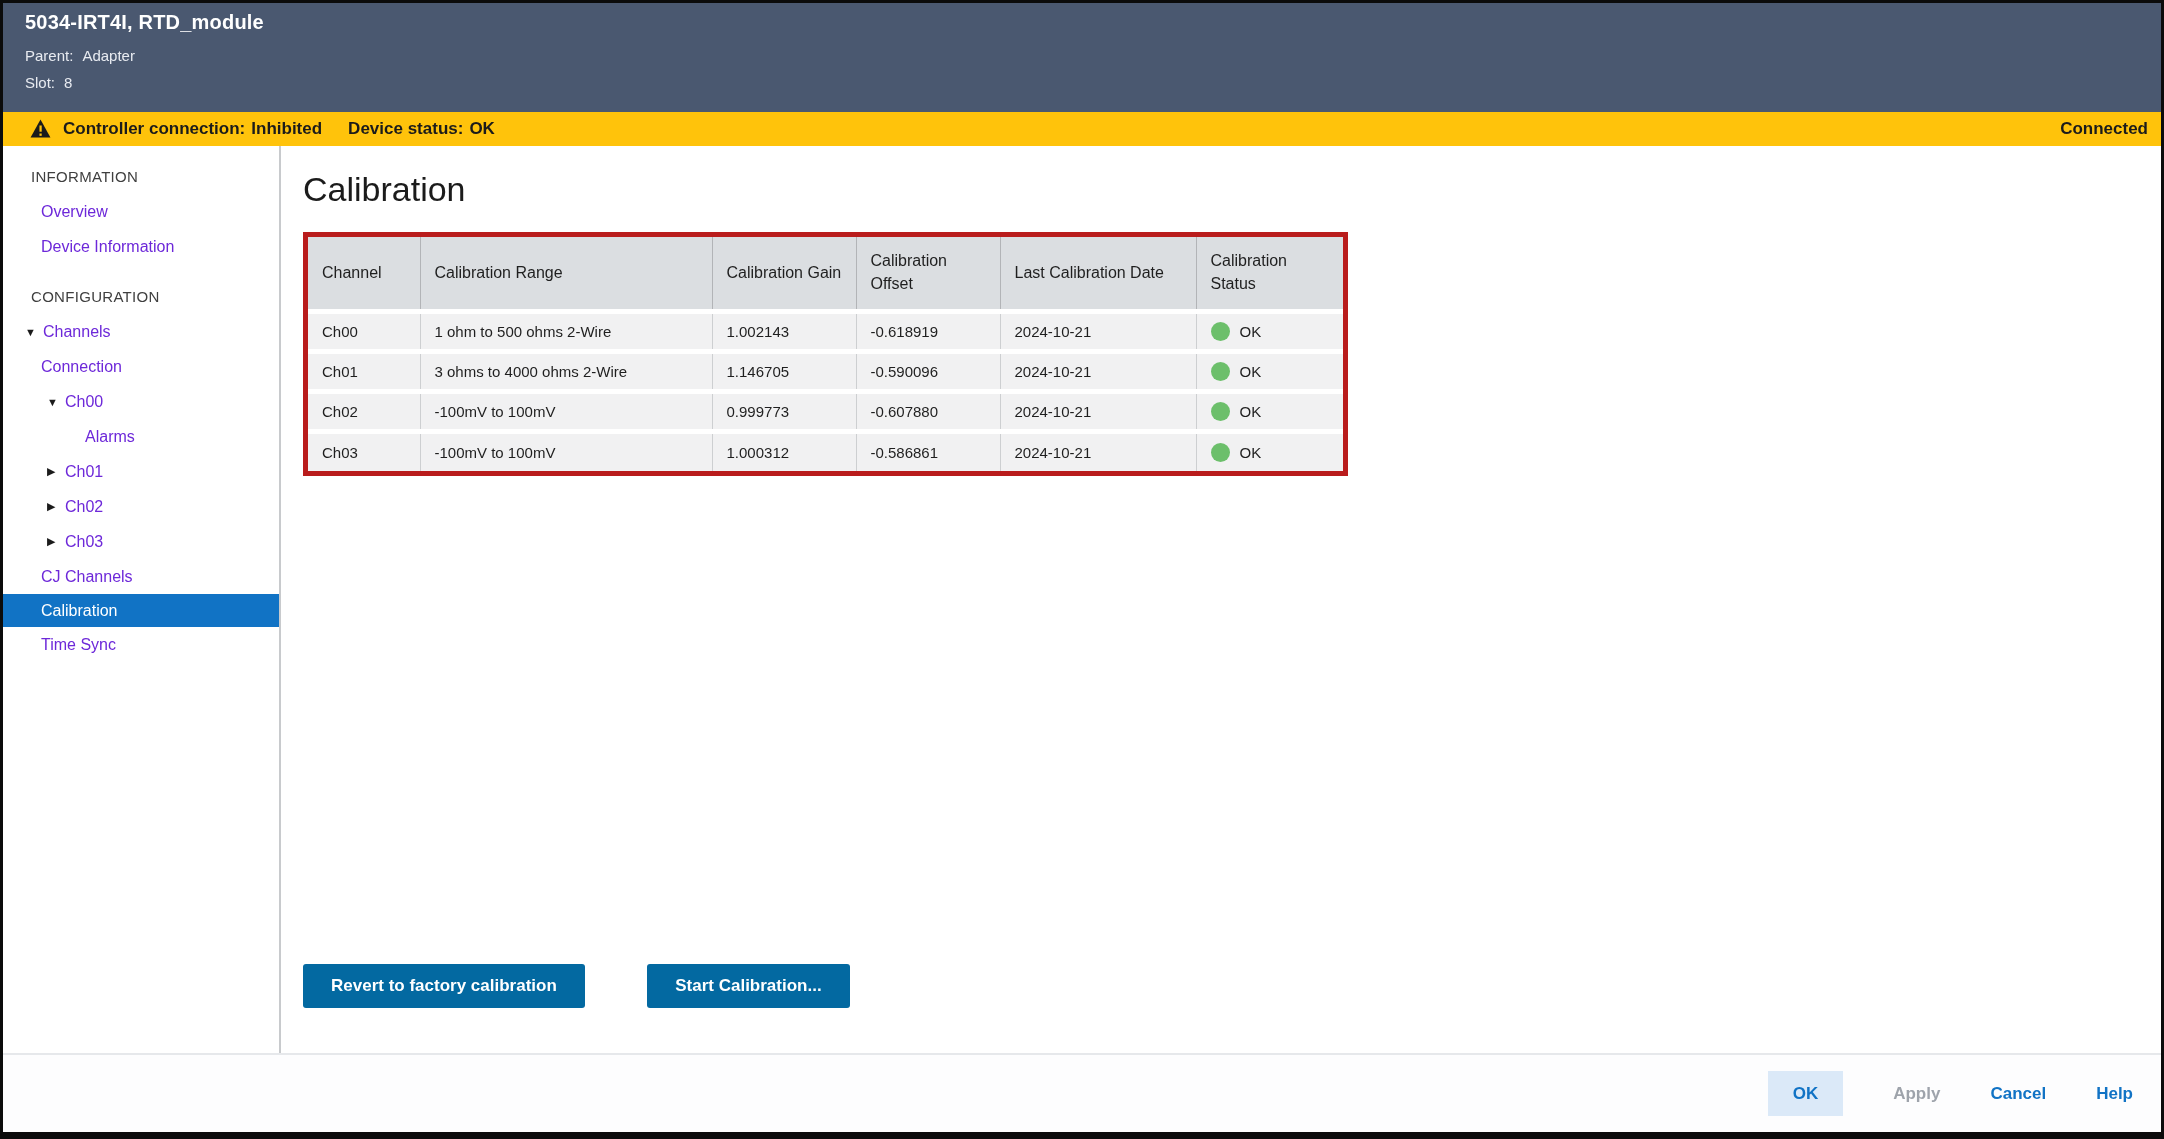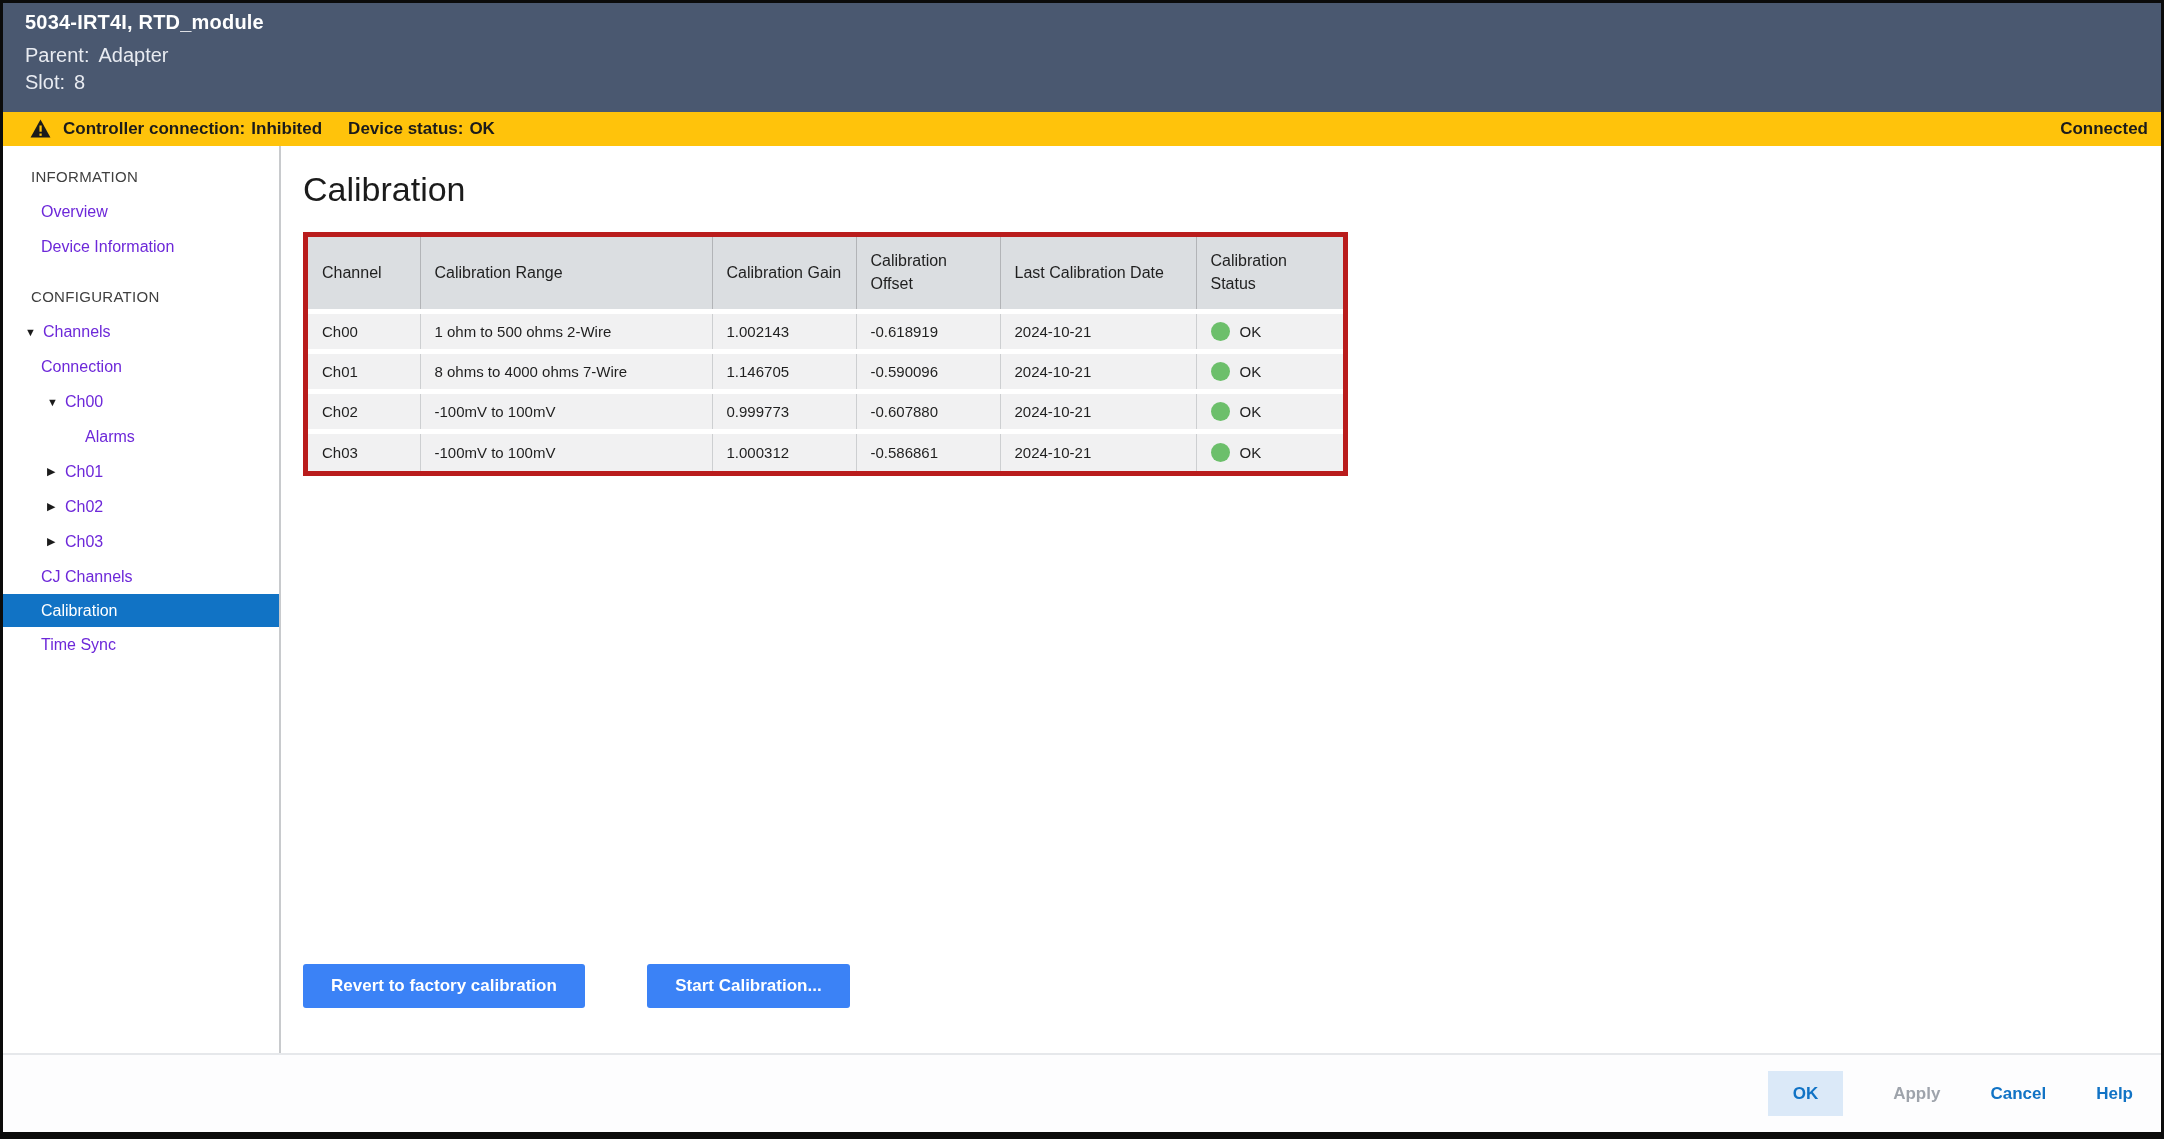--- a/index.html
+++ b/index.html
@@ -17,21 +17,21 @@
 
   
   .titlebar {
     height: 109px; background: #4a5870;
     padding: 8px 22px 0 22px; color: #fff; flex: 0 0 auto;
   }
   .titlebar .title {
     font-size: 20px; font-weight: bold; letter-spacing: 0.2px;
     margin-bottom: 8px; color: #ffffff;
   }
-  .meta-line { font-size: 20px; color: #e8ebf1; line-height: 27px; }
+  .meta-line { font-size: 15px; color: #e8ebf1; line-height: 27px; }
   .meta-line .meta-value { margin-left: 9px; }
 
   
   .alertbar {
     height: 34px; background: #ffc30b; flex: 0 0 auto;
     display: flex; align-items: center;
     padding: 0 13px 0 27px;
     font-size: 17px; font-weight: 600; color: #1b1b1b;
   }
   .warn-icon { display: inline-flex; margin-right: 12px; position: relative; top: -1px; }
@@ -95,21 +95,21 @@
     white-space: nowrap;
   }
   td:last-child { border-right: none; }
   .dot {
     display: inline-block; width: 19px; height: 19px; border-radius: 50%;
     background: #6cbf6b; margin-right: 10px; vertical-align: -4px;
   }
 
   .actions { position: absolute; left: 22px; top: 818px; }
   .btn-primary {
-    background: #3b82f6; color: #ffffff; border: none; border-radius: 3px;
+    background: #0369a1; color: #ffffff; border: none; border-radius: 3px;
     font-family: inherit; font-size: 17px; font-weight: bold;
     height: 44px; padding: 0 28px; cursor: pointer;
   }
   .btn-primary + .btn-primary { margin-left: 58px; }
 
   
   .footer {
     flex: 0 0 auto; height: 79px; border-top: 2px solid #e6e8eb;
     background: #fdfdfe; display: flex; align-items: center;
     justify-content: flex-end; padding-right: 28px;
@@ -232,21 +232,21 @@
             <tr>
               <td>Ch00</td>
               <td>1 ohm to 500 ohms 2-Wire</td>
               <td>1.002143</td>
               <td>-0.618919</td>
               <td>2024-10-21</td>
               <td><span class="dot"></span><span>OK</span></td>
             </tr>
             <tr>
               <td>Ch01</td>
-              <td>8 ohms to 4000 ohms 7-Wire</td>
+              <td>3 ohms to 4000 ohms 2-Wire</td>
               <td>1.146705</td>
               <td>-0.590096</td>
               <td>2024-10-21</td>
               <td><span class="dot"></span><span>OK</span></td>
             </tr>
             <tr>
               <td>Ch02</td>
               <td>-100mV to 100mV</td>
               <td>0.999773</td>
               <td>-0.607880</td>

